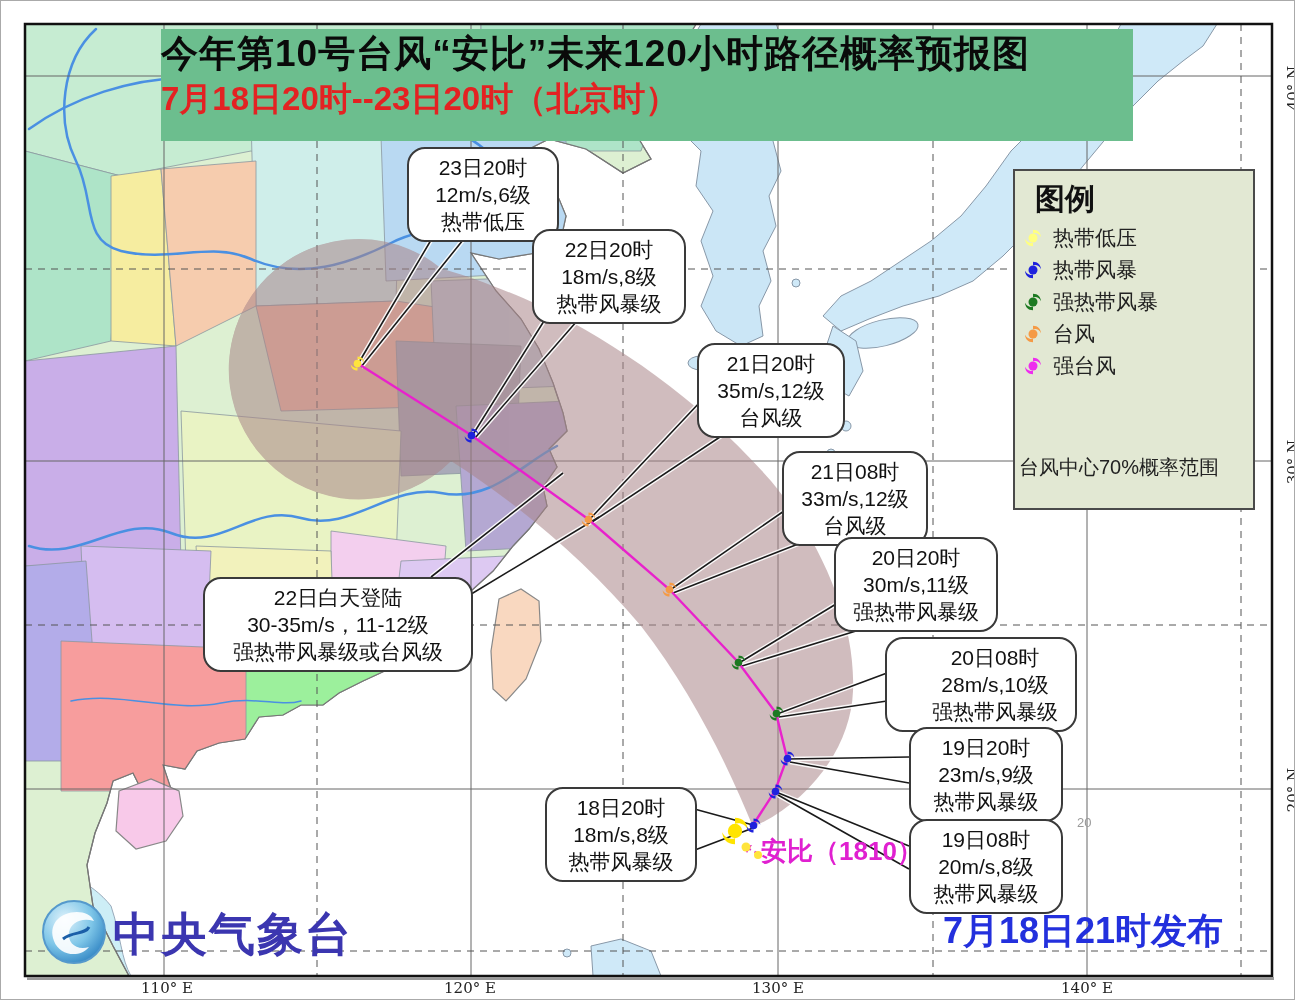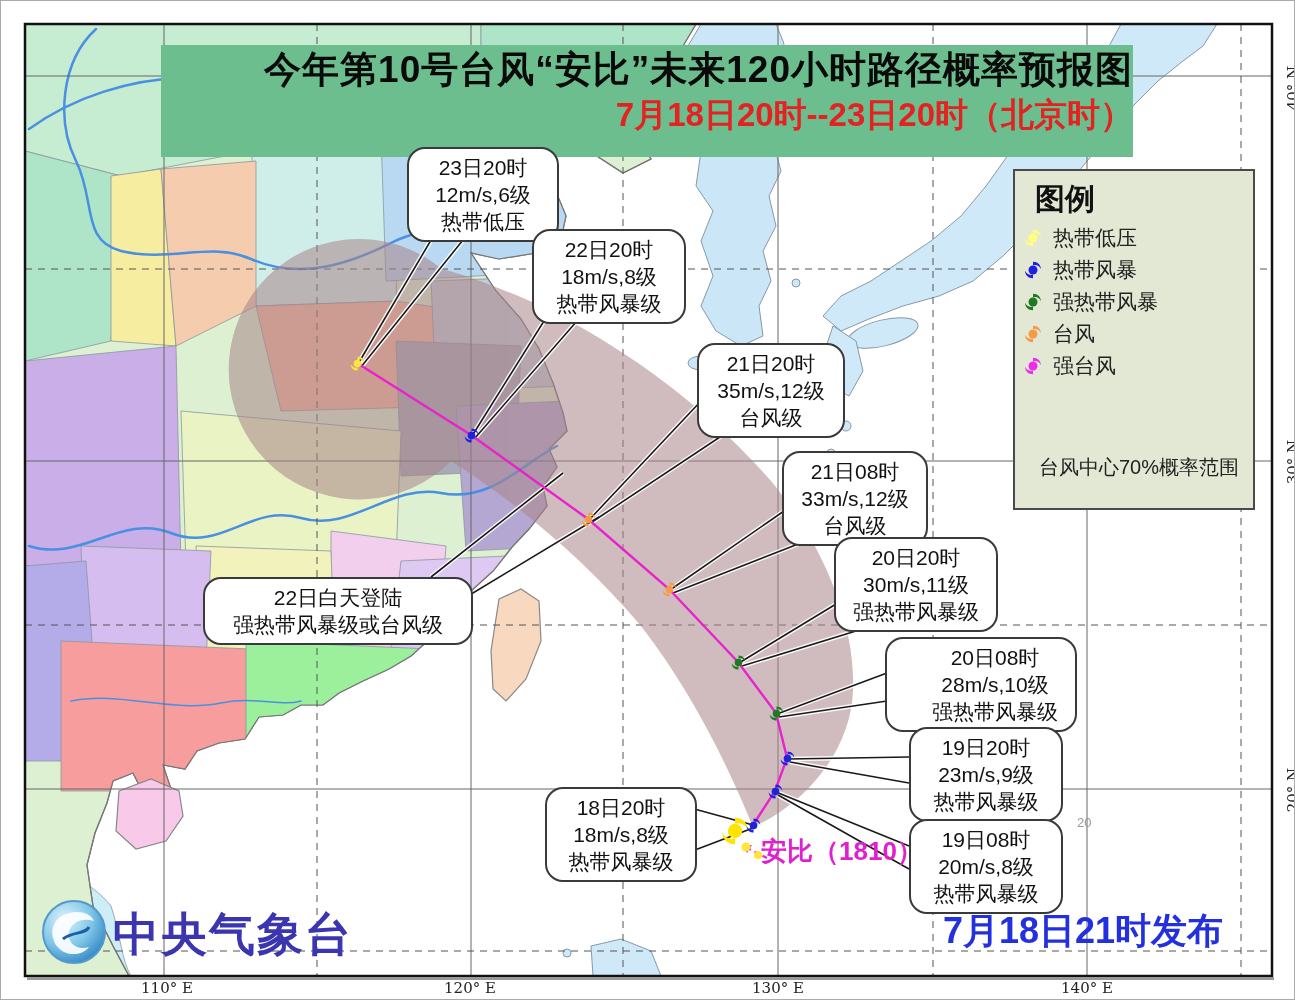--- a/index.html
+++ b/index.html
@@ -1,31 +1,31 @@
 <!DOCTYPE html>
 <html><head>
 <meta charset="utf-8">
 <style>
   html,body{margin:0;padding:0;background:#fff;}
   #stage{position:relative;width:1295px;height:1000px;background:#ffffff;
          font-family:"Liberation Sans","DejaVu Sans",sans-serif;overflow:hidden;
          border:1px solid #aaa;box-sizing:border-box;}
   #basemap{position:absolute;left:0;top:0;}
   .titleband{position:absolute;left:160px;top:28px;width:972px;height:112px;
-             background:#6cbe8e;text-align:right;margin-top:16px;}
+             background:#6cbe8e;text-align:left;}
   .title{font-size:37px;font-weight:bold;color:#0a0a0a;line-height:50px;letter-spacing:1px;}
   .subtitle{font-size:33px;font-weight:bold;color:#e32222;line-height:40px;}
   .callout{position:absolute;background:#ffffff;border:2px solid #3a3a3a;border-radius:18px;
            text-align:center;font-size:21px;line-height:27px;color:#111;padding:5px 4px;z-index:30;}
   .legend{position:absolute;left:1012px;top:168px;width:238px;height:337px;background:#e2e8d3;
           border:2px solid #4a4a4a;z-index:20;}
   .legend-title{font-size:30px;color:#111;margin:8px 0 2px 20px;font-weight:bold;}
   .legend-item{display:flex;align-items:center;height:32px;margin-left:8px;}
   .legend-item .lbl{font-size:21px;color:#222;margin-left:10px;}
-  .legend-cone-label{font-size:20px;color:#222;margin:4px 0 0 24px;}
+  .legend-cone-label{font-size:20px;color:#222;margin:4px 0 0 4px;}
   .lonlabel{position:absolute;top:978px;font-size:15px;color:#222;
             font-family:"DejaVu Serif",serif;transform:translateX(-50%);}
   .latlabel{position:absolute;left:1262px;font-size:15px;color:#222;
             font-family:"DejaVu Serif",serif;transform:rotate(-90deg);transform-origin:center;width:60px;text-align:center;}
   .inline-lat{position:absolute;font-size:13px;color:#9a9a9a;z-index:6;margin-top:48px;}
   .storm-name{position:absolute;left:760px;top:833px;font-size:26px;font-weight:bold;
               color:#e020d0;z-index:31;}
   .agency{position:absolute;left:112px;top:903px;font-size:46px;font-weight:bold;
           color:#3b36b0;z-index:31;letter-spacing:2px;}
   .issued{position:absolute;left:942px;top:906px;font-size:36px;font-weight:bold;
@@ -285,20 +285,21 @@
       <div>20m/s,8级</div>
       <div>热带风暴级</div>
   </div>
   <div class="callout" style="left:544px;top:786px;width:140px;">
     <div>18日20时</div>
       <div>18m/s,8级</div>
       <div>热带风暴级</div>
   </div>
   <div class="callout" style="left:202px;top:576px;width:258px;text-align:center;">
     <div>22日白天登陆</div>
+      <div>30-35m/s，11-12级</div>
       <div>强热带风暴级或台风级</div>
   </div>
 
   <div class="storm-name">安比（1810）</div>
 
   <div class="lonlabel" style="left:166px;">110° E</div>
   <div class="lonlabel" style="left:469px;">120° E</div>
   <div class="lonlabel" style="left:777px;">130° E</div>
   <div class="lonlabel" style="left:1086px;">140° E</div>
 

